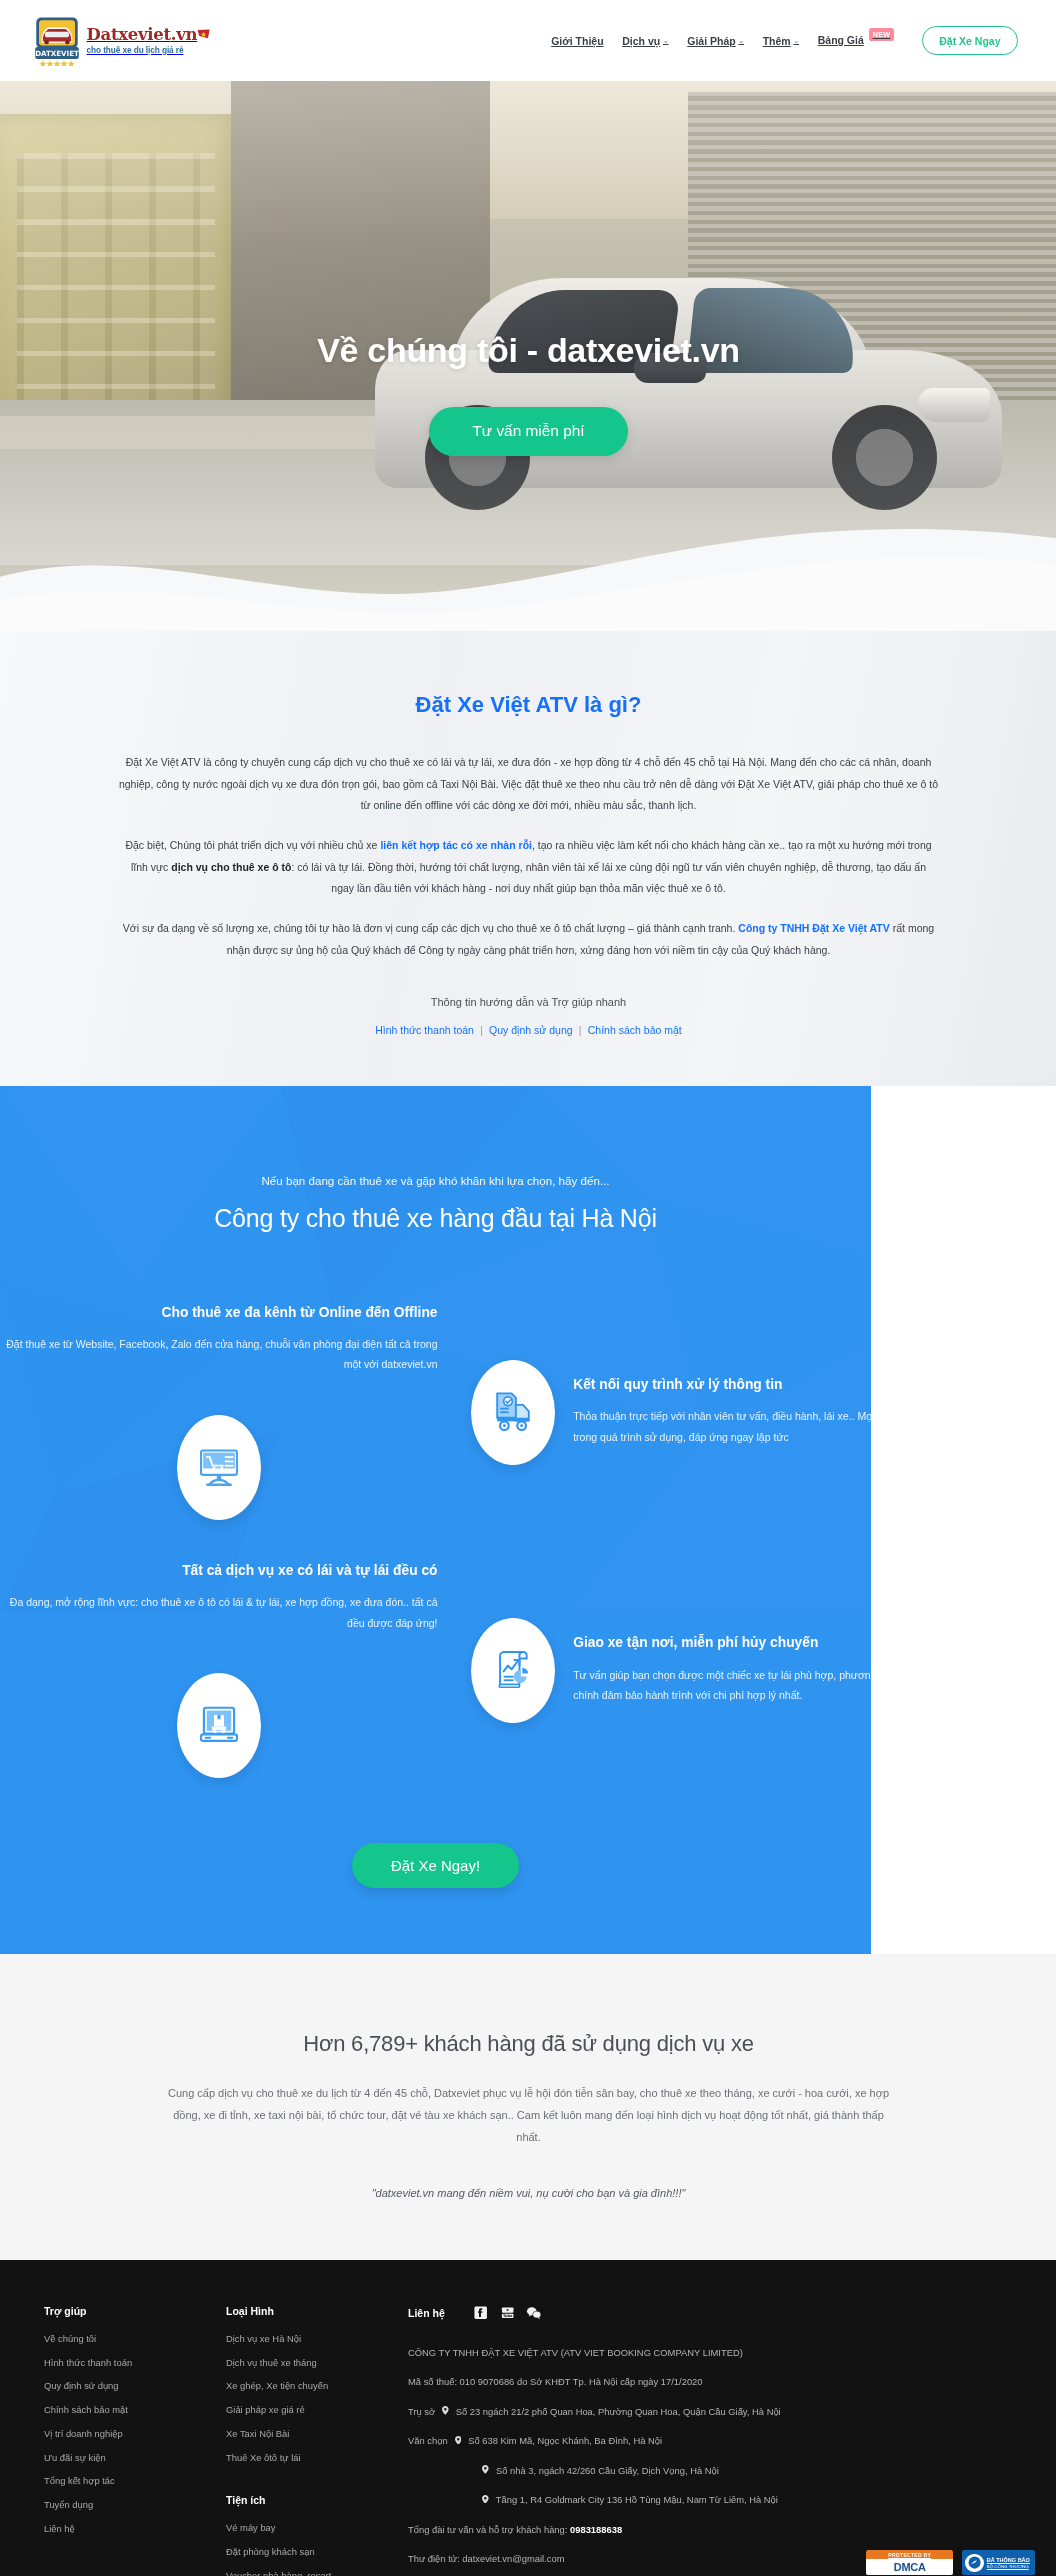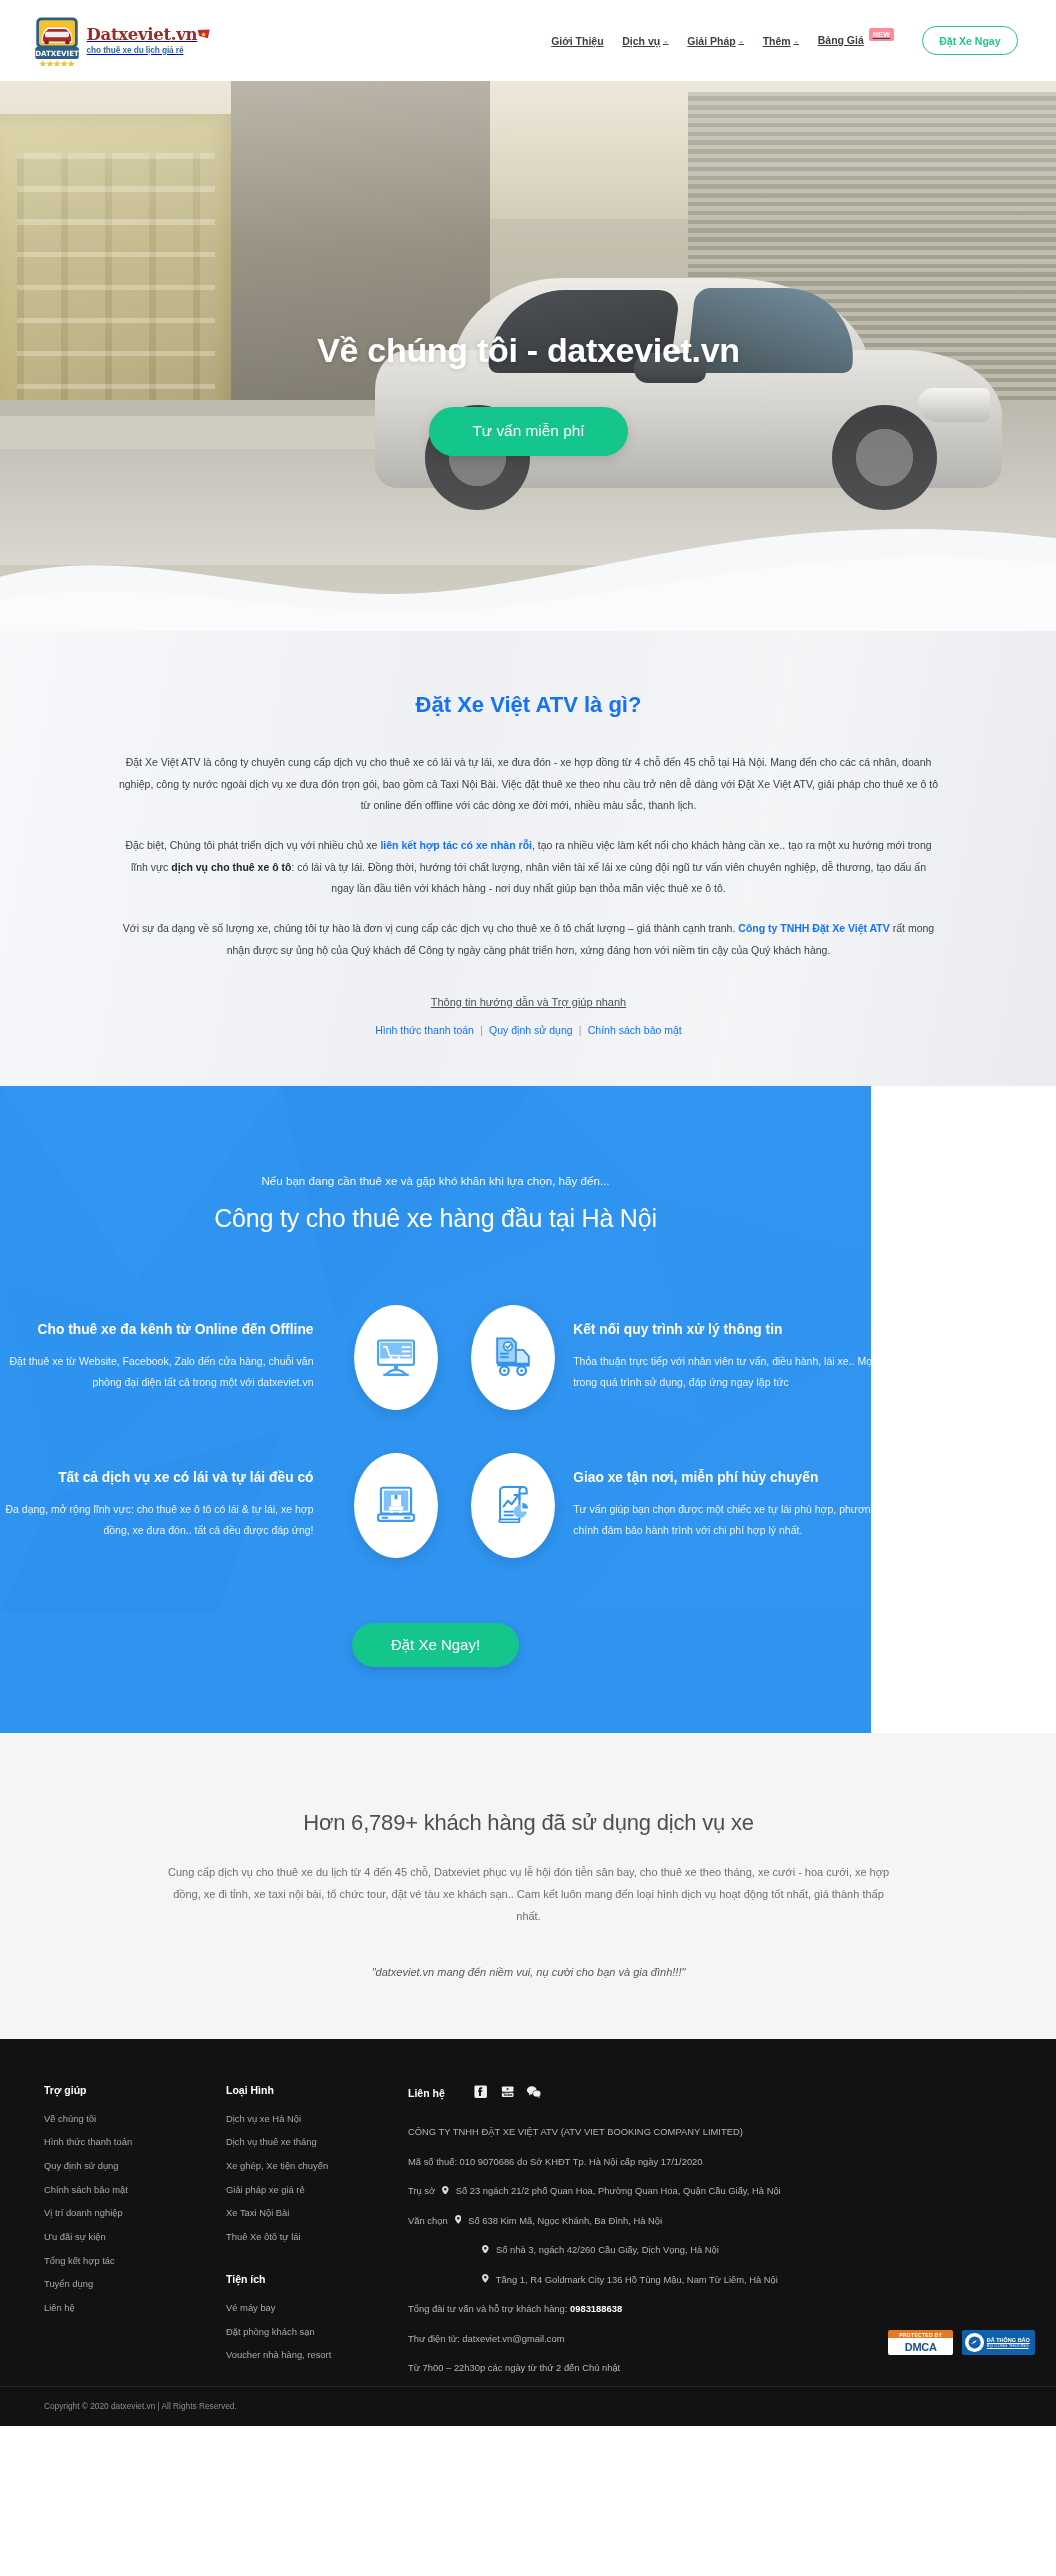--- a/index.html
+++ b/index.html
@@ -110,40 +110,40 @@
   }
   .intro h2{
     text-align:center; color:#1471ff; font-size:22px; font-weight:bold; margin-bottom:34px;
   }
   .intro p{
     width:820px; margin:0 auto 18.7px; text-align:center; font-size:10.5px;
     line-height:2.05; color:#3c4149;
   }
   .intro p b{ color:#22262c; }
   .intro a.hl{ color:#1471ff; font-weight:bold; text-decoration:none; }
-  .intro .sub{ text-align:center; font-size:11px; color:#4a4f57; margin:34px 0 16.5px;text-decoration:underline; }
+  .intro .sub{ text-align:center; font-size:11px; color:#4a4f57; margin:34px 0 16.5px; }
   .intro .links{ text-align:center; font-size:10.5px; }
   .intro .links a{ color:#1471ff; text-decoration:none; }
   .intro .links span{ color:#9aa0a8; margin:0 3.3px; }
 
   
   .features{
     position:relative; width:871px; background:#2f93f0; overflow:hidden;
     padding:88px 0 66px; color:#fff;
   }
   .features .poly{ position:absolute; inset:0; opacity:.55; }
   .feat-inner{ position:relative; z-index:3; }
   .feat-kicker{ text-align:center; font-size:11.6px; opacity:.95; }
   .feat-title{ text-align:center; font-size:25px; font-weight:normal; margin-top:16.5px; letter-spacing:-0.2px;}
   .feat-grid{
     width:908px; margin:72px auto 0; display:grid;
     grid-template-columns:1fr 1fr; row-gap:43px; column-gap:33px;
   }
   .feat-card{ display:flex; align-items:center; gap:18.7px; }
-  .feat-card.right-icon{ flex-direction:row;gap:40px; }
+  .feat-card.right-icon{ flex-direction:column;gap:40px; }
   .feat-card.left-icon{ flex-direction:row-reverse; }
   .feat-card.left-icon .feat-text{ text-align:left; }
   .feat-text{ flex:1; text-align:right; }
   .feat-card.left-icon .feat-text{ text-align:left; }
   .feat-h{ font-size:13.8px; font-weight:bold; margin-bottom:14.3px; }
   .feat-p{ font-size:10.5px; line-height:1.95; color:#eaf4ff; }
   .feat-ico{
     flex:0 0 auto; width:84px; height:105px; border-radius:50%;
     background:#fff; display:flex; align-items:center; justify-content:center;
     box-shadow:0 4.4px 12px rgba(0,0,0,.10);
@@ -174,21 +174,21 @@
   .contact-top{ display:flex; align-items:center; gap:15.4px; margin-bottom:24px; }
   .social{ display:flex; gap:11px; align-items:center; margin-left:13.2px; }
   .social svg{ width:15.4px; height:15.4px; fill:#f0f0f0; }
   .crow{ font-size:9.4px; color:#b4b4b4; margin-bottom:15.4px; line-height:1.5; }
   .crow .pin{ display:inline-block; margin:0 4.4px; }
   .crow .lbl{ display:inline-block; min-width:0; }
   .crow.indent{ padding-left:70px; }
   .crow b{ color:#fff; }
   .badges{ display:flex; gap:8.8px; justify-content:flex-end; margin:-61px 22px 0 0; }
   .dmca{
-    width:65px; height:25px; border-radius:2.2px; overflow:hidden;
+    width:87px; height:25px; border-radius:2.2px; overflow:hidden;
     background:#e87722; color:#fff; font-size:5px; font-weight:bold; text-align:center;
     display:flex; flex-direction:column; justify-content:flex-start;
   }
   .dmca .t{ padding:1.7px 0 0.6px; letter-spacing:0.3px; font-size:5px; }
   .dmca .b{ background:#fff; color:#1b4f8a; font-size:11px; font-weight:bold; flex:1;
             display:flex; align-items:center; justify-content:center; letter-spacing:-0.3px;}
   .bct{ width:73px; height:25px; border-radius:2.2px; background:#1061ad; color:#fff;
         display:flex; align-items:center; gap:2.8px; padding:0 3.3px; }
   .bct .circ{ width:18.7px; height:18.7px; border-radius:50%; background:#fff;
               display:flex;align-items:center;justify-content:center; }

